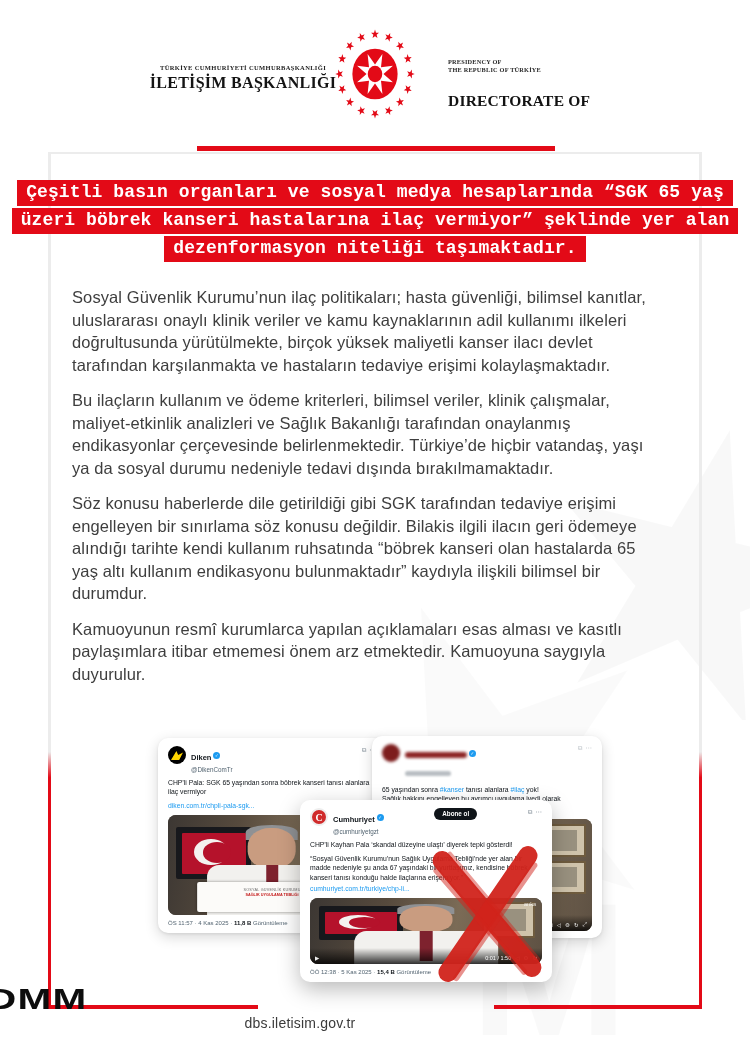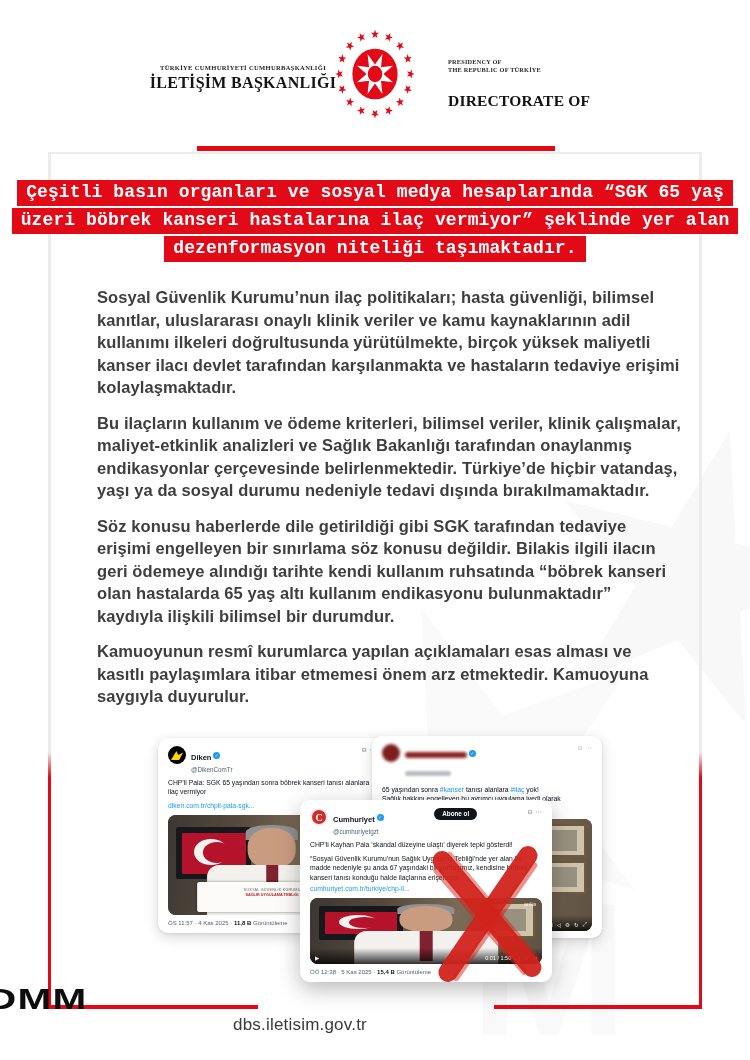--- a/index.html
+++ b/index.html
@@ -33,21 +33,21 @@
   .fb-bot-r{left:494px;top:1005px;width:208px;height:4px;background:#e30a17;}
   .top-dash{left:197px;top:146px;width:358px;height:5px;background:#e30a17;}
 
   
   .claim{position:absolute;left:0;top:180px;width:750px;text-align:center;z-index:2;}
   .claim-line{margin-bottom:2px;font-family:Liberation Mono, monospace;}
   .chip{display:inline-block;background:#e30a17;color:#fff;font-weight:bold;font-size:18px;
         line-height:20px;padding:2px 9px 4px;letter-spacing:.1px;}
 
   
-  .body-copy{position:absolute;left:97px;top:286px;width:584px;z-index:1;font-weight:bold;}
+  .body-copy{position:absolute;left:72px;top:286px;width:584px;z-index:1;}
   .body-copy p{margin:0 0 13px;font-size:16.5px;line-height:22.5px;color:#3e3e3e;
                letter-spacing:.1px;}
 
   
   .collage{position:absolute;left:0;top:728px;width:750px;height:290px;z-index:2;}
   .tweet{position:absolute;background:#fff;border-radius:10px;padding:8px 10px 7px;
          box-sizing:border-box;box-shadow:0 4px 14px rgba(0,0,0,.16),0 1px 3px rgba(0,0,0,.08);}
   .tweet--diken{left:158px;top:10px;width:228px;z-index:1;}
   .tweet--red{left:372px;top:8px;width:230px;z-index:1;}
   .tweet--cumhuriyet{left:300px;top:72px;width:252px;z-index:3;
@@ -121,21 +121,21 @@
   .vc-ic{opacity:.92;}
 
   
   .stamp{position:absolute;left:428px;top:115px;width:118px;height:142px;z-index:5;
          transform:rotate(-2deg);}
 
   
   .dmm{position:absolute;left:0;top:982px;width:750px;text-align:left;z-index:6;}
   .dmm-text{display:inline-block;font-size:30px;font-weight:900;letter-spacing:1px;
             transform:scaleX(1.35);color:#0d0d0d;}
-  .dmm-url{position:absolute;left:0;top:1015px;width:600px;text-align:center;font-size:17px;
+  .dmm-url{position:absolute;left:0;top:1015px;width:600px;text-align:center;font-size:14px;
            color:#3a3a3a;letter-spacing:.2px;z-index:6;}
 </style>
 </head>
 <body>
 
 <div class="page">
 
   <svg class="wm" style="left:545px;top:420px" width="300" height="300" viewBox="0 0 100 100">
     <polygon points="50,2 61,38 98,38 68,60 79,96 50,74 21,96 32,60 2,38 39,38" fill="#000" opacity="0.028" transform="rotate(14 50 50)"></polygon>
   </svg>

